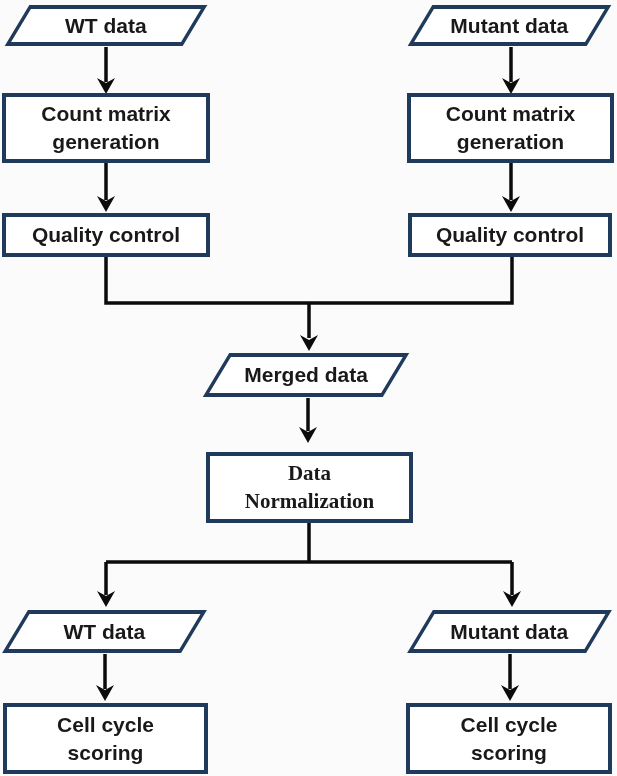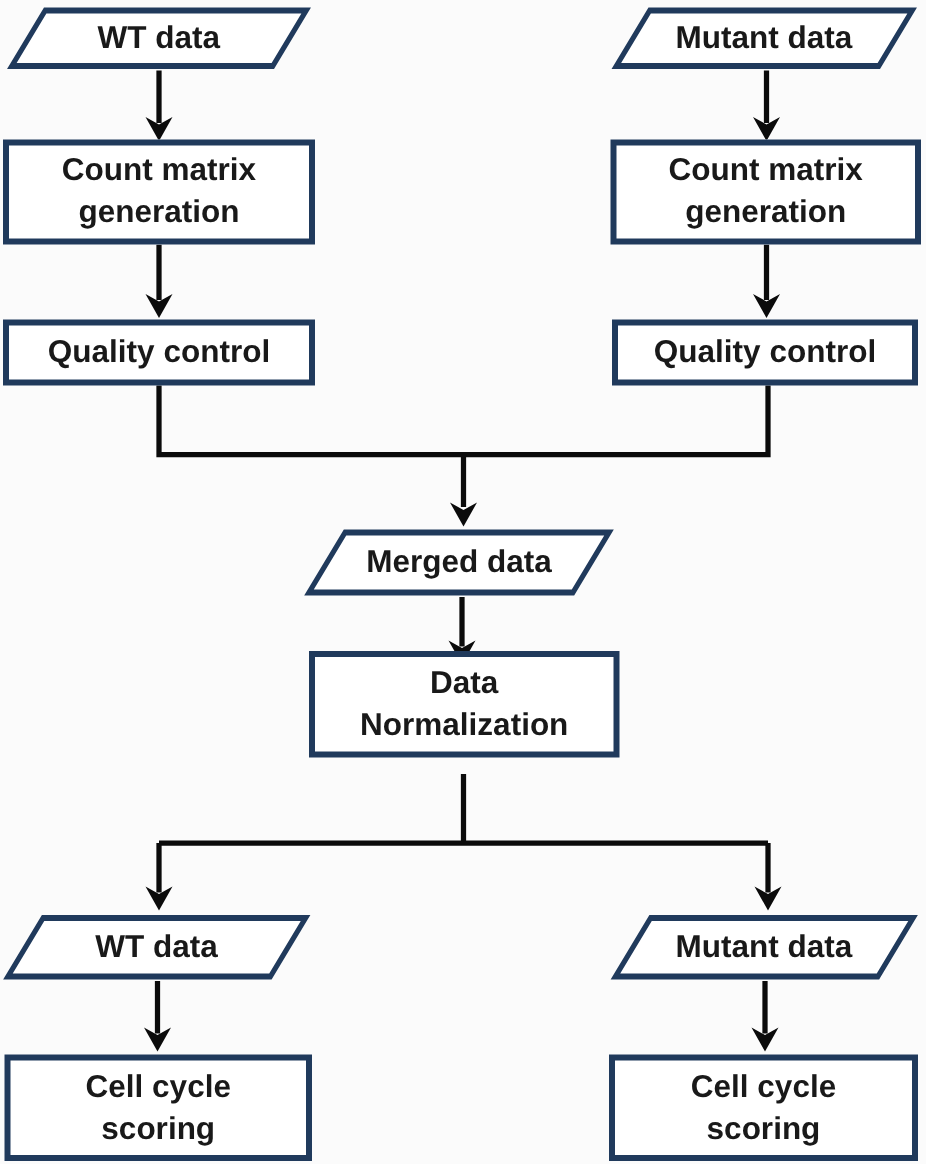--- a/index.html
+++ b/index.html
@@ -98,21 +98,21 @@
   </div>
 
   <div class="node" style="left:408px;top:213px;width:204px;height:44px;">
     <span class="lbl">Quality control</span>
   </div>
 
   <div class="node para" style="left:216px;top:353px;width:180px;height:44px;">
     <span class="lbl">Merged data</span>
   </div>
 
-  <div class="node" style="left:206px;top:434px;width:207px;height:71px;">
+  <div class="node" style="left:206px;top:452px;width:207px;height:71px;font-family:Liberation Serif, serif;">
     <span class="lbl">Data
 Normalization</span>
   </div>
 
   <div class="node para" style="left:15px;top:610px;width:179px;height:43px;">
     <span class="lbl">WT data</span>
   </div>
 
   <div class="node para" style="left:420px;top:610px;width:179px;height:43px;">
     <span class="lbl">Mutant data</span>

